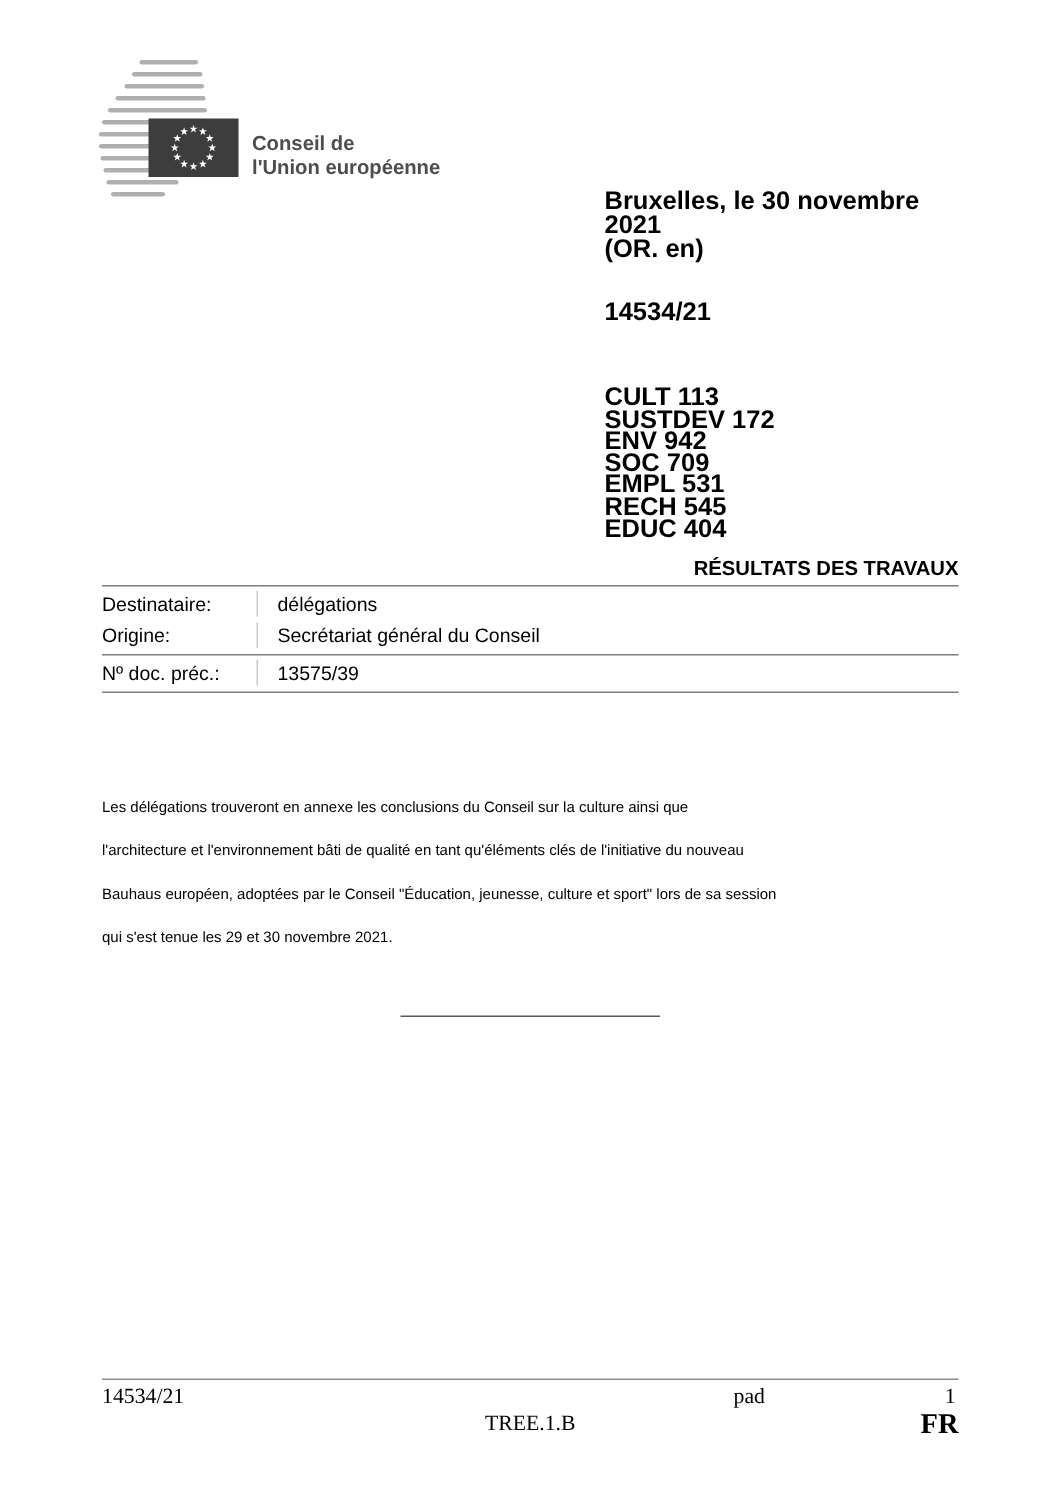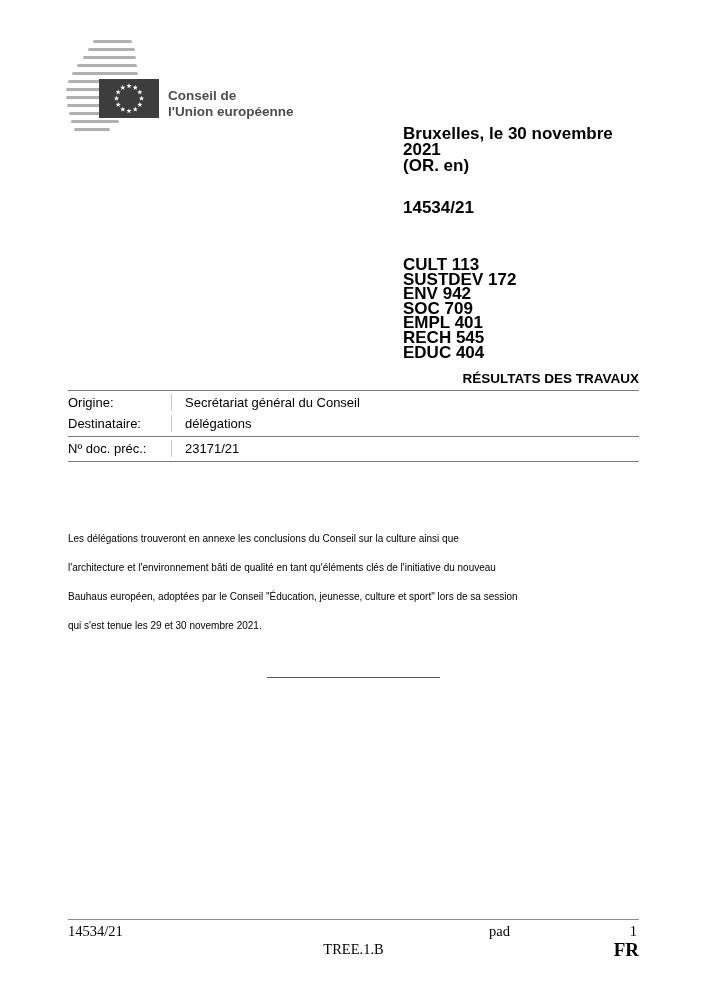--- a/index.html
+++ b/index.html
@@ -138,43 +138,43 @@
 
   <div class="header-right">
     <div>Bruxelles, le 30 novembre 2021</div>
     <div>(OR. en)</div>
     <div class="doc-number">14534/21</div>
     <div class="codes">
       <div class="code-item">CULT 113</div>
       <div class="code-item">SUSTDEV 172</div>
       <div class="code-item">ENV 942</div>
       <div class="code-item">SOC 709</div>
-      <div class="code-item">EMPL 401</div>
+      <div class="code-item">EMPL 531</div>
       <div class="code-item">RECH 545</div>
       <div class="code-item">EDUC 404</div>
     </div>
   </div>
 
   <div class="results">
     <div class="results-title">RÉSULTATS DES TRAVAUX</div>
     <div class="results-table">
       <div class="t-group">
         <div class="t-row">
+          <div class="t-label">Destinataire:</div>
+          <div class="t-value">délégations</div>
+        </div>
+        <div class="t-row">
           <div class="t-label">Origine:</div>
           <div class="t-value">Secrétariat général du Conseil</div>
-        </div>
-        <div class="t-row">
-          <div class="t-label">Destinataire:</div>
-          <div class="t-value">délégations</div>
         </div>
       </div>
       <div class="t-group">
         <div class="t-row">
           <div class="t-label">Nº doc. préc.:</div>
-          <div class="t-value">23171/21</div>
+          <div class="t-value">13575/39</div>
         </div>
       </div>
     </div>
   </div>
 
   <div class="body-par">
     <div>Les délégations trouveront en annexe les conclusions du Conseil sur la culture ainsi que</div>
     <div>l'architecture et l'environnement bâti de qualité en tant qu'éléments clés de l'initiative du nouveau</div>
     <div>Bauhaus européen, adoptées par le Conseil "Éducation, jeunesse, culture et sport" lors de sa session</div>
     <div>qui s'est tenue les 29 et 30 novembre 2021.</div>

